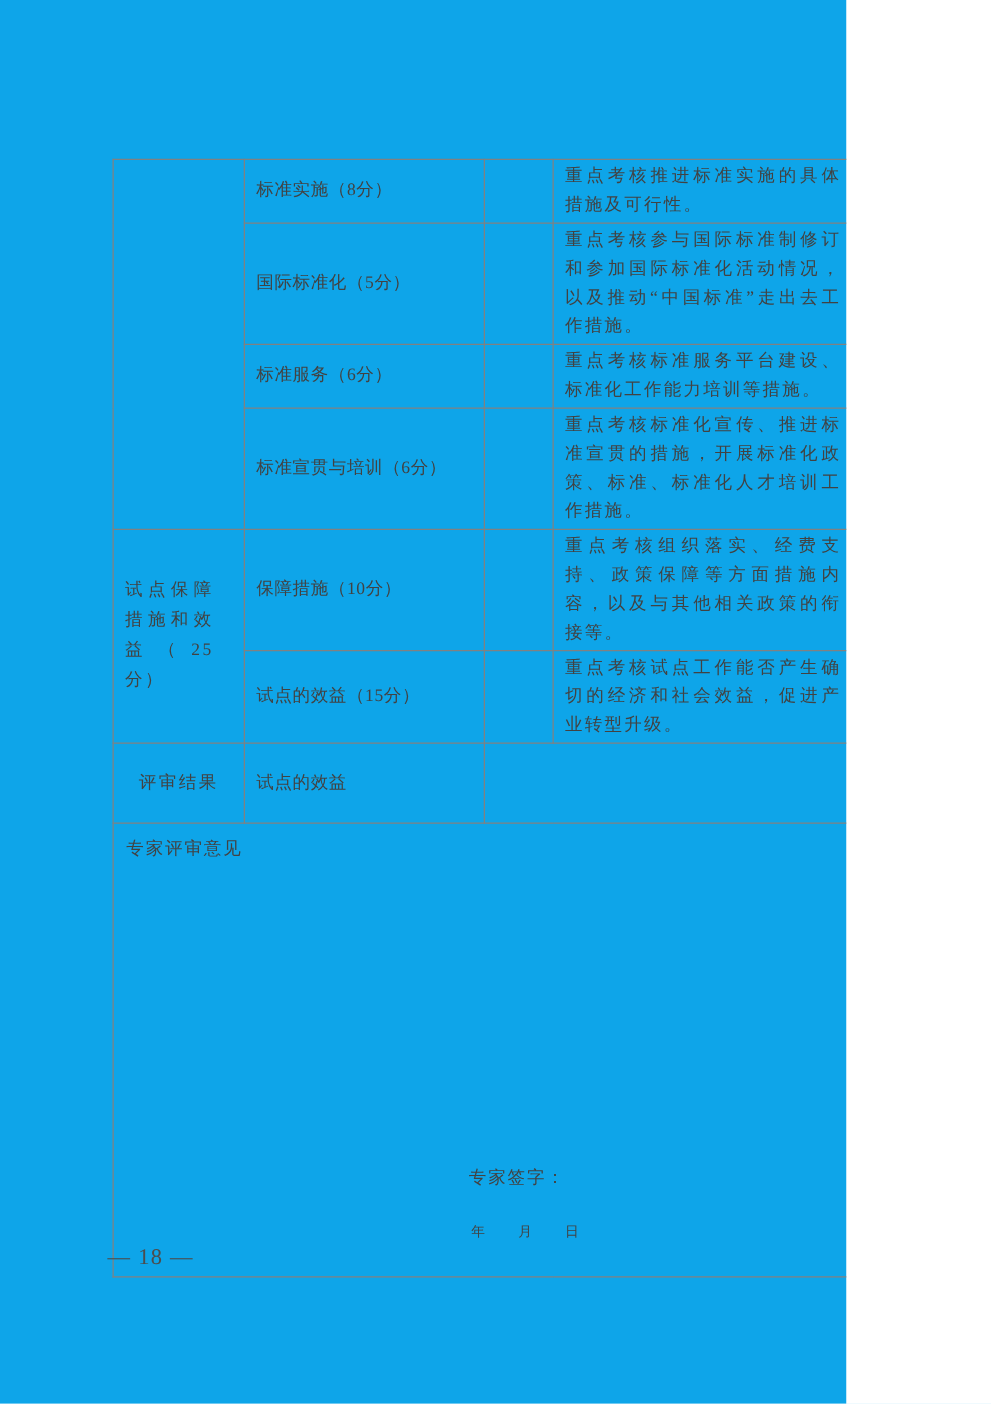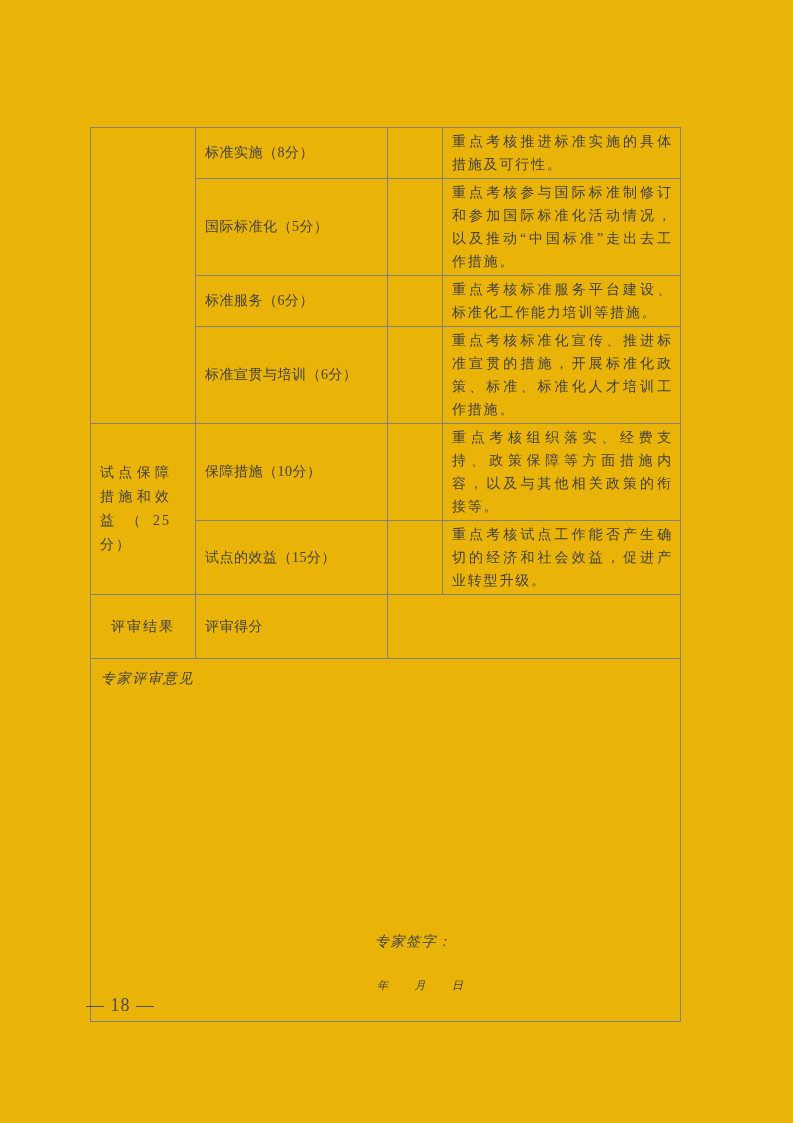--- a/index.html
+++ b/index.html
@@ -2,23 +2,23 @@
 <html><head>
 <meta charset="utf-8">
 <style>
   html, body {
     margin: 0;
     padding: 0;
     background: #ffffff;
   }
   .page {
     position: relative;
-    width: 793px;
+    width: 677px;
     height: 1123px;
-    background: #eab308;
+    background: #0ea5e9;
     font-family: "Liberation Serif", "DejaVu Serif", serif;
     color: #424242;
     overflow: hidden;
   }
   table.eval-table {
     position: absolute;
     left: 90px;
     top: 127px;
     width: 590px;
     border-collapse: collapse;
@@ -30,21 +30,21 @@
     color: #424242;
     overflow: hidden;
   }
   
   tr.h51  { height: 51px; }
   tr.h75  { height: 75px; }
   tr.h76  { height: 76px; }
   tr.h70  { height: 70px; }
   tr.h71  { height: 71px; }
   tr.h64  { height: 64px; }
-  tr.h363 { height: 363px; font-style: italic; }
+  tr.h363 { height: 363px; }
 
   td.cat {
     vertical-align: middle;
     text-align: justify;
     padding: 0 24px 0 9px;
     letter-spacing: 2px;
     line-height: 24px;
   }
   td.result-label {
     vertical-align: middle;
@@ -147,21 +147,21 @@
         <td class="score"></td>
         <td class="desc">重点考核组织落实、经费支持、政策保障等方面措施内容，以及与其他相关政策的衔接等。</td>
       </tr>
       <tr class="h71">
         <td class="item">试点的效益（15分）</td>
         <td class="score"></td>
         <td class="desc">重点考核试点工作能否产生确切的经济和社会效益，促进产业转型升级。</td>
       </tr>
       <tr class="h64">
         <td class="cat result-label">评审结果</td>
-        <td class="item">评审得分</td>
+        <td class="item">试点的效益</td>
         <td class="score" colspan="2"></td>
       </tr>
       <tr class="h363">
         <td class="comments-cell" colspan="4">
           <div class="comments-label">专家评审意见</div>
           <div class="signature-line">专家签字：</div>
           <div class="date-line">年　　月　　日</div>
         </td>
       </tr>
     </tbody>

